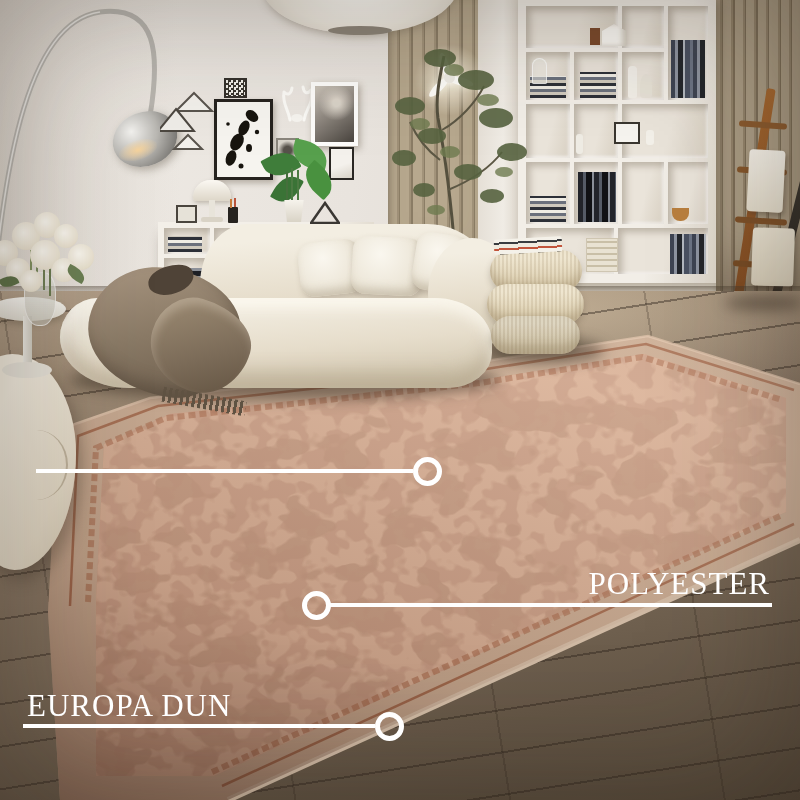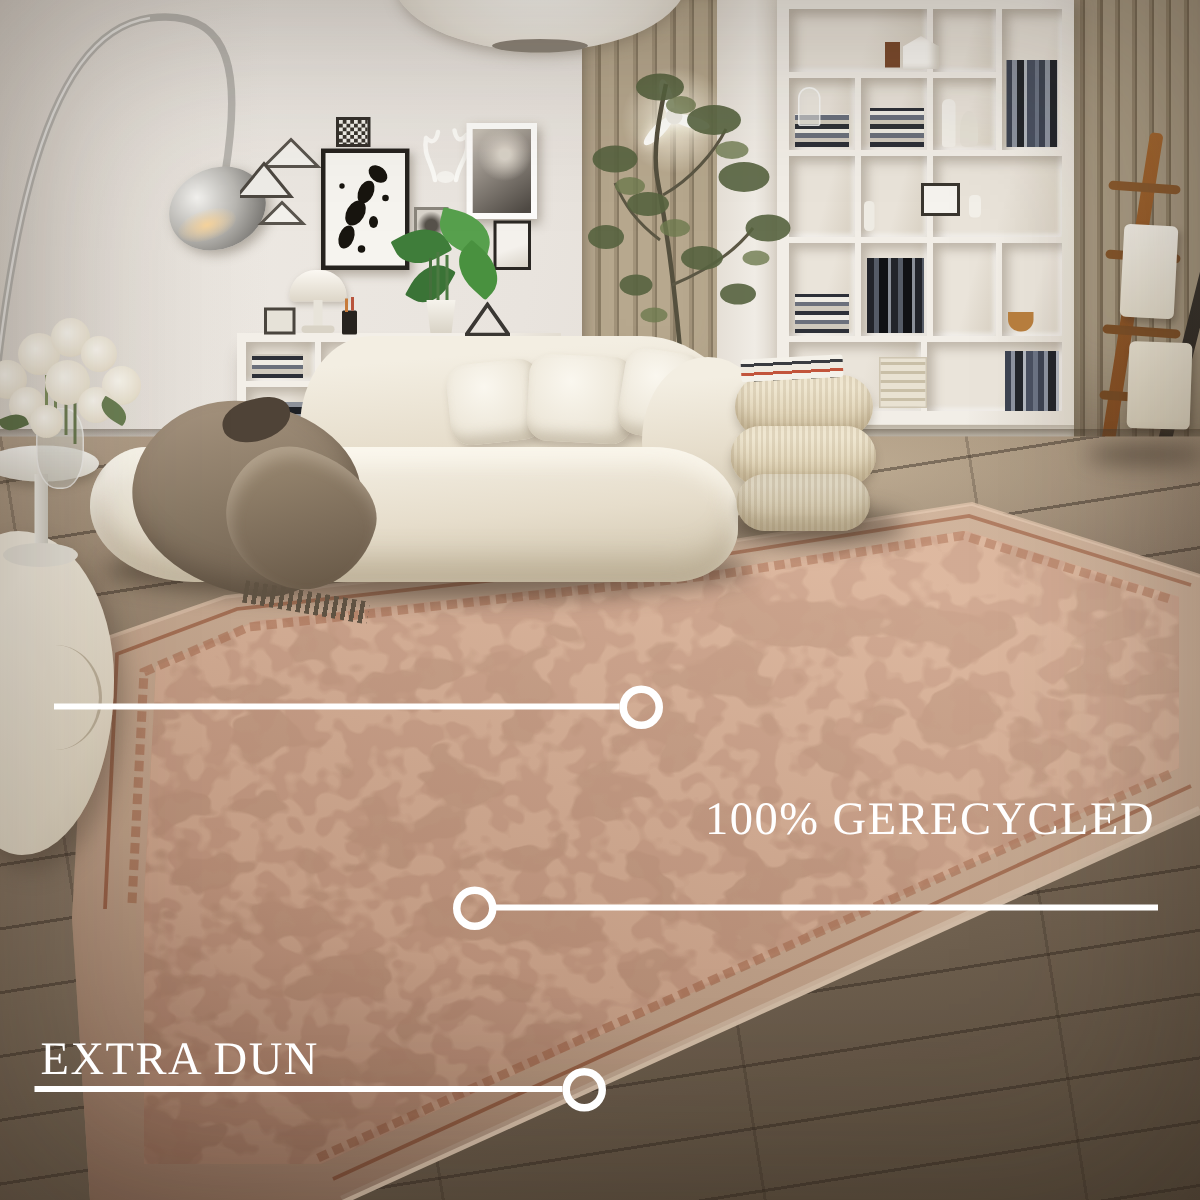--- a/index.html
+++ b/index.html
@@ -342,22 +342,22 @@
   <div class="rose" style="left:6px;top:258px;width:24px;height:24px;"></div>
   <div class="rose" style="left:30px;top:240px;width:30px;height:30px;"></div>
   <div class="rose" style="left:52px;top:258px;width:24px;height:24px;"></div>
   <div class="rose" style="left:20px;top:270px;width:22px;height:22px;"></div>
   <div class="leaf" style="left:66px;top:268px;width:20px;height:12px;background:#6b7f53;transform:rotate(30deg);"></div>
   <div class="leaf" style="left:0px;top:276px;width:18px;height:11px;background:#5e7248;transform:rotate(-24deg);"></div>
 
   <div class="anno-line" style="left:36px;top:469px;width:377px;"></div>
   <div class="anno-circle" style="left:413px;top:457px;"></div>
 
-  <div class="anno" style="left:770px;top:528px;transform:translateX(-100%);">100% GERECYCLED</div>
+  <div class="anno" style="left:770px;top:566px;transform:translateX(-100%);">POLYESTER</div>
   <div class="anno-line" style="left:330px;top:603px;width:442px;"></div>
   <div class="anno-circle" style="left:302px;top:591px;"></div>
 
-  <div class="anno" style="left:27px;top:688px;">EXTRA DUN</div>
+  <div class="anno" style="left:27px;top:688px;">EUROPA DUN</div>
   <div class="anno-line" style="left:23px;top:724px;width:352px;"></div>
   <div class="anno-circle" style="left:375px;top:712px;"></div>
 
   <div class="vignette"></div>
 </div>
 
 </body></html>

